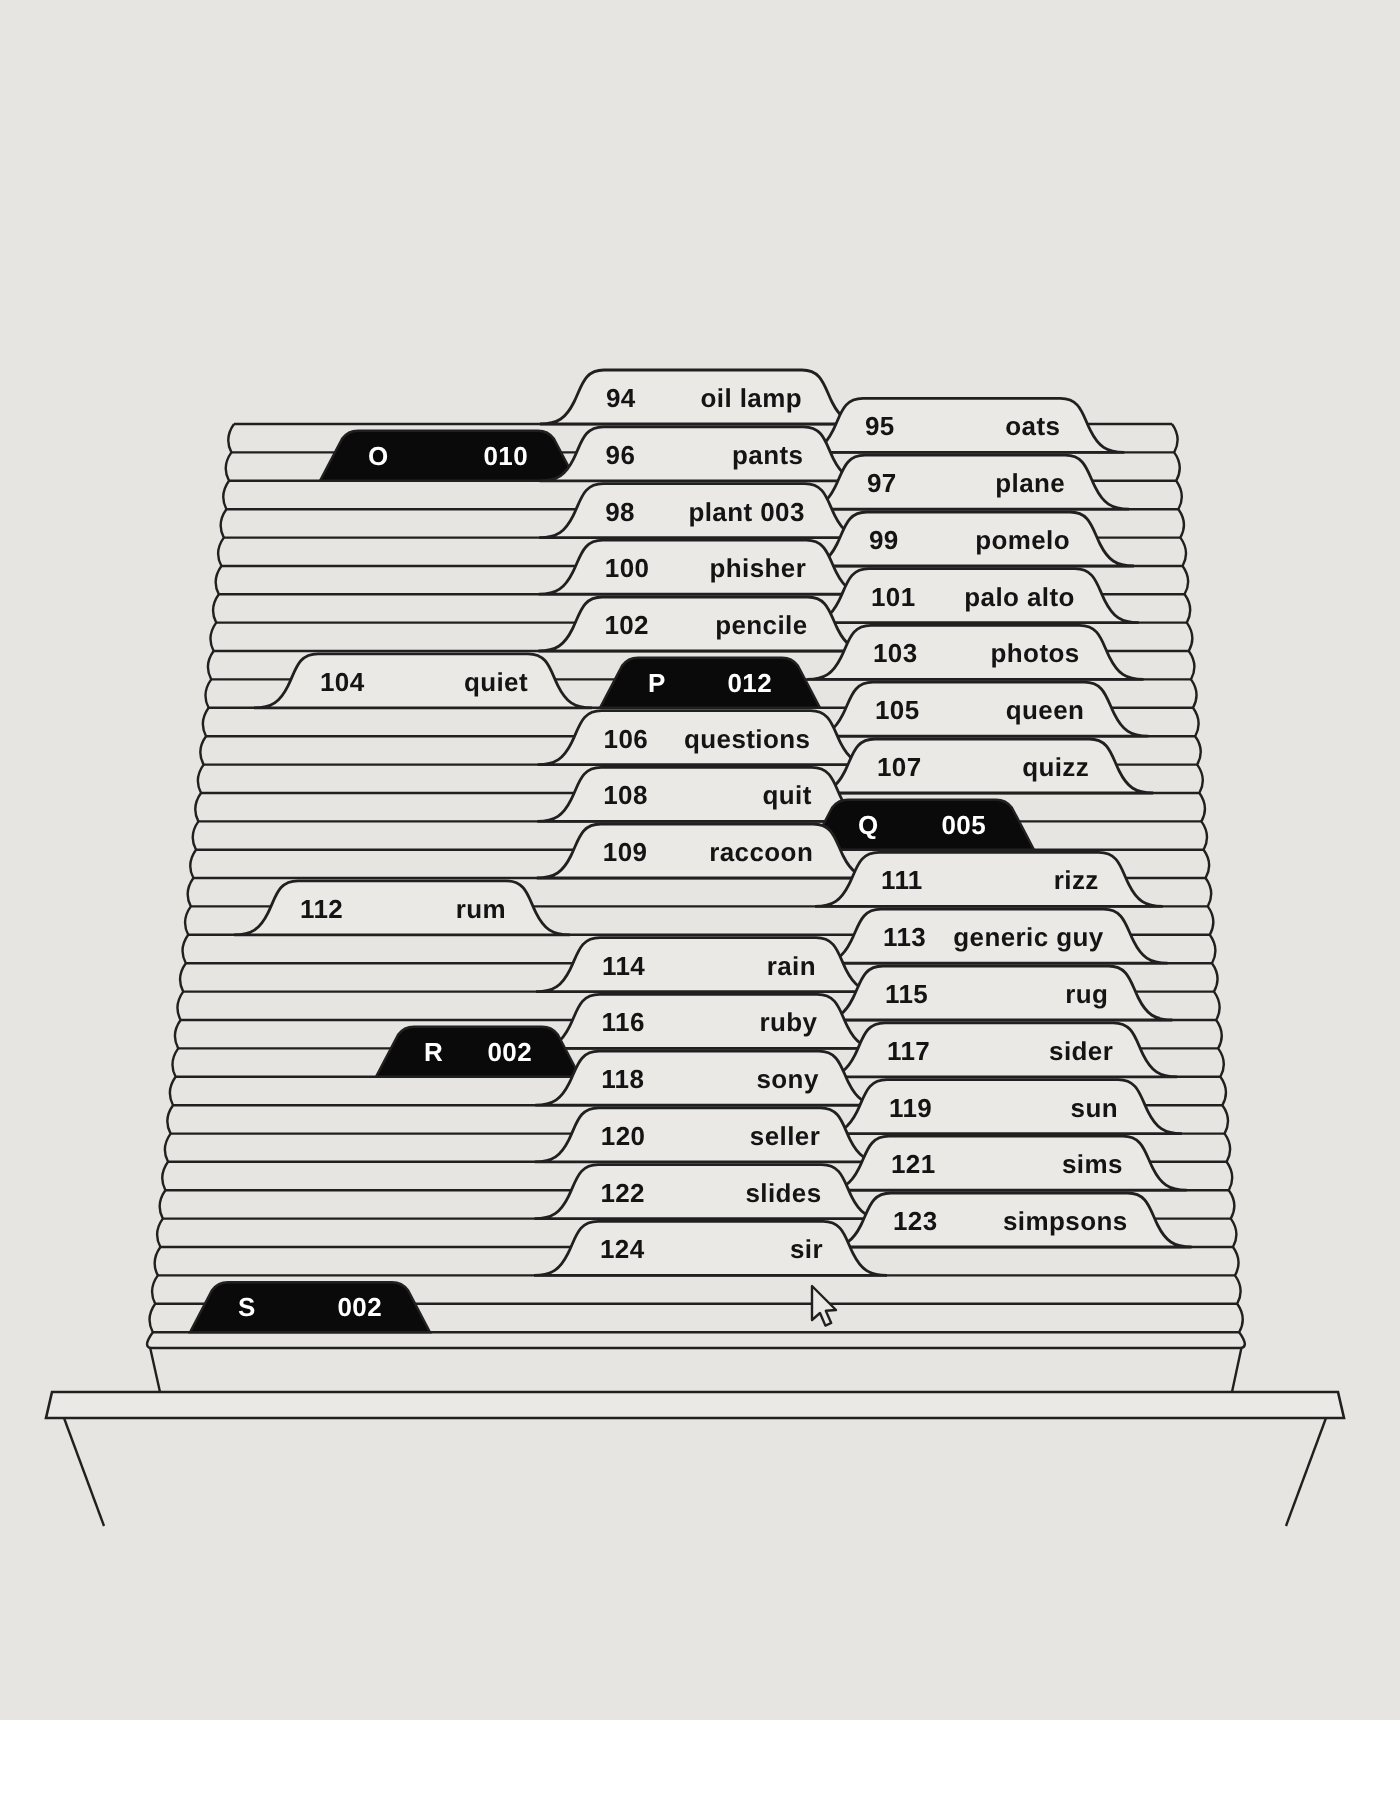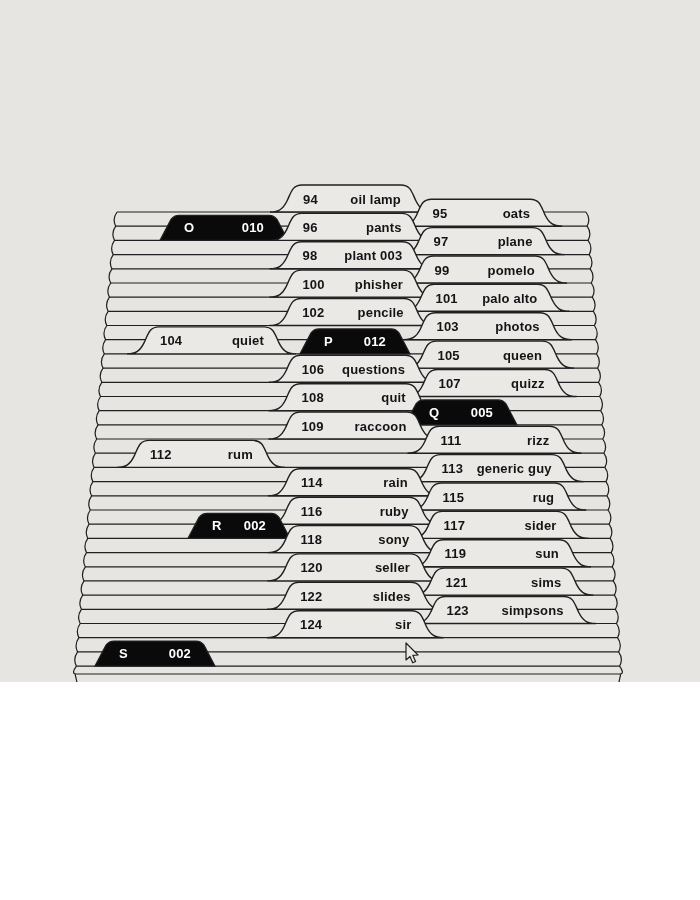--- a/index.html
+++ b/index.html
@@ -1,17 +1,17 @@
 <!DOCTYPE html>
 <html><head>
 <meta charset="utf-8">
 <style>
   html,body{margin:0;padding:0;}
   body{font-family:"Liberation Sans",sans-serif;}
-  .stage{position:relative;width:700px;height:682px;overflow:hidden;}
+  .stage{position:relative;width:700px;height:860px;overflow:hidden;}
   svg text{font-family:"Liberation Sans",sans-serif;font-size:13px;font-weight:600;letter-spacing:.2px;}
 </style>
 </head>
 <body>
 
 <div class="stage" id="stage" style="background: rgb(230, 229, 226);">
   <svg id="scene" width="700" height="900" viewBox="0 0 700 900">
       <rect x="0" y="0" width="700" height="900" fill="#e6e5e2"></rect>
       <path d="M117 212 Q112 219 115.7 226.2 Q110.7 233.2 114.5 240.4 Q109.5 247.4 113.2 254.6 Q108.2 261.6 111.9 268.8 Q106.9 275.8 110.7 283 Q105.7 290 109.4 297.1 Q104.4 304.1 108.1 311.3 Q103.1 318.3 106.8 325.5 Q101.8 332.5 105.6 339.7 Q100.6 346.7 104.3 353.9 Q99.3 360.9 103 368.1 Q98 375.1 101.8 382.3 Q96.8 389.3 100.5 396.5 Q95.5 403.5 99.2 410.7 Q94.2 417.7 98 424.9 Q93 431.9 96.7 439 Q91.7 446 95.4 453.2 Q90.4 460.2 94.1 467.4 Q89.1 474.4 92.9 481.6 Q87.9 488.6 91.6 495.8 Q86.6 502.8 90.3 510 Q85.3 517 89.1 524.2 Q84.1 531.2 87.8 538.4 Q82.8 545.4 86.5 552.6 Q81.5 559.6 85.3 566.8 Q80.3 573.8 84 580.9 Q79 587.9 82.7 595.1 Q77.7 602.1 81.4 609.3 Q76.4 616.3 80.2 623.5 Q75.2 630.5 78.9 637.7 Q73.9 644.7 77.6 651.9 Q72.6 658.9 76.4 666.1 Q71.4 673.1 75.1 674 L80 696" fill="none" stroke="#202020" stroke-width="1.2"></path>
       <path d="M586 212 Q591 219 587.1 226.2 Q592.1 233.2 588.1 240.4 Q593.1 247.4 589.2 254.6 Q594.2 261.6 590.2 268.8 Q595.2 275.8 591.3 283 Q596.3 290 592.3 297.1 Q597.3 304.1 593.4 311.3 Q598.4 318.3 594.4 325.5 Q599.4 332.5 595.5 339.7 Q600.5 346.7 596.5 353.9 Q601.5 360.9 597.6 368.1 Q602.6 375.1 598.6 382.3 Q603.6 389.3 599.7 396.5 Q604.7 403.5 600.7 410.7 Q605.7 417.7 601.8 424.9 Q606.8 431.9 602.8 439 Q607.8 446 603.9 453.2 Q608.9 460.2 604.9 467.4 Q609.9 474.4 606 481.6 Q611 488.6 607 495.8 Q612 502.8 608.1 510 Q613.1 517 609.1 524.2 Q614.1 531.2 610.2 538.4 Q615.2 545.4 611.2 552.6 Q616.2 559.6 612.3 566.8 Q617.3 573.8 613.3 580.9 Q618.3 587.9 614.4 595.1 Q619.4 602.1 615.4 609.3 Q620.4 616.3 616.5 623.5 Q621.5 630.5 617.5 637.7 Q622.5 644.7 618.6 651.9 Q623.6 658.9 619.6 666.1 Q624.6 673.1 620.7 674 L616 696" fill="none" stroke="#202020" stroke-width="1.2"></path>

